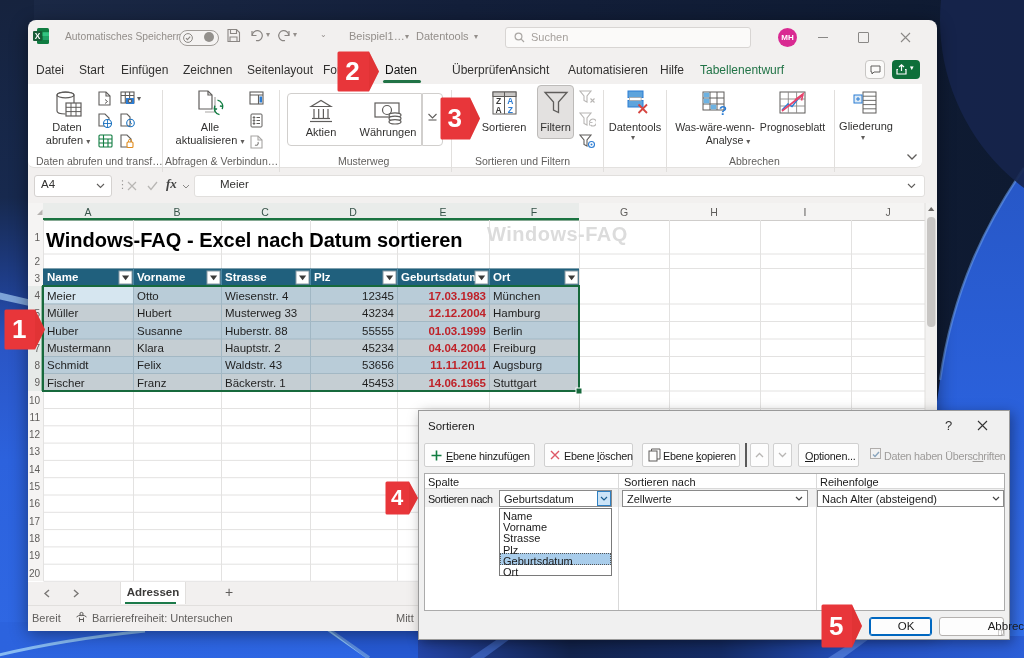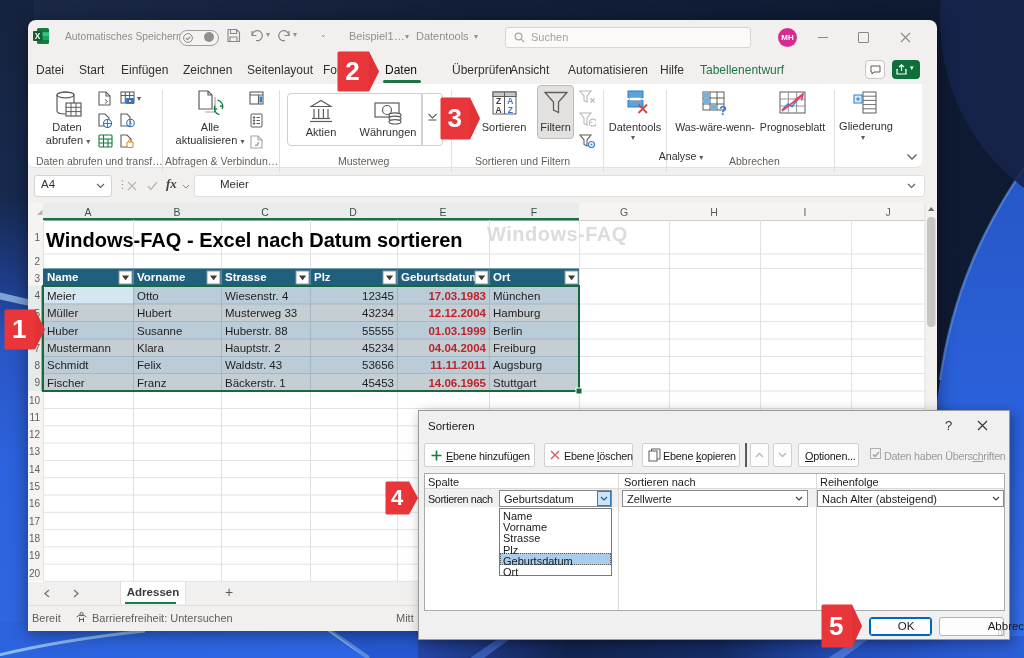--- a/index.html
+++ b/index.html
@@ -326,21 +326,21 @@
 
     <svg class="abs" style="left:674px;top:7px" width="28" height="25" viewBox="0 0 28 25">
       <rect x="1" y="1" width="21" height="18" fill="#fff" stroke="#5f5d5b"></rect>
       <path d="M1 7 H22 M1 13 H22 M8 1 V19 M15 1 V19" stroke="#5f5d5b" fill="none"></path>
       <rect x="1.7" y="1.7" width="5.6" height="4.6" fill="#6cb2e2"></rect>
       <rect x="1.7" y="7.7" width="5.6" height="4.6" fill="#6cb2e2"></rect>
       <rect x="8.7" y="13.7" width="5.6" height="4.6" fill="#6cb2e2"></rect>
       <text x="21" y="24" font-size="13" font-weight="bold" fill="#2b7cd3" text-anchor="middle" font-family="Liberation Sans">?</text>
     </svg>
     <div class="rbtxt abs" style="left:645px;top:37px;width:84px;text-align:center;font-size:10.6px;">Was-wäre-wenn-</div>
-    <div class="rbtxt abs" style="left:611px;top:50px;width:84px;text-align:center;font-size:10.6px;margin-top:16px;">Analyse <span style="font-size:8px;color:#5f5d5b;">▾</span></div>
+    <div class="rbtxt abs" style="left:658px;top:50px;width:84px;text-align:center;font-size:10.6px;">Analyse <span style="font-size:8px;color:#5f5d5b;">▾</span></div>
     <svg class="abs" style="left:751px;top:7px" width="27" height="23" viewBox="0 0 27 23">
       <rect x="1" y="1" width="25" height="21" fill="#fff" stroke="#5f5d5b"></rect>
       <path d="M1 8 H26 M1 15 H26 M9.3 1 V22 M17.6 1 V22" stroke="#8a8886" fill="none" stroke-width="0.9"></path>
       <path d="M3 19 L9 13 L13 15.5 L19 8 L24 4" stroke="#2b7cd3" stroke-width="1.4" fill="none"></path>
       <path d="M16 9 L24 3 L22.5 9.5" fill="none" stroke="#e8436a" stroke-width="1.6"></path>
       <path d="M3 20 L24 3.5" stroke="#e8436a" stroke-width="1.6" fill="none"></path>
     </svg>
     <div class="rbtxt abs" style="left:726px;top:37px;width:77px;text-align:center;font-size:10.6px;">Prognoseblatt</div>
     <div class="glabel" style="left:701px;">Abbrechen</div>
     <div class="gsep" style="left:806px;"></div>

